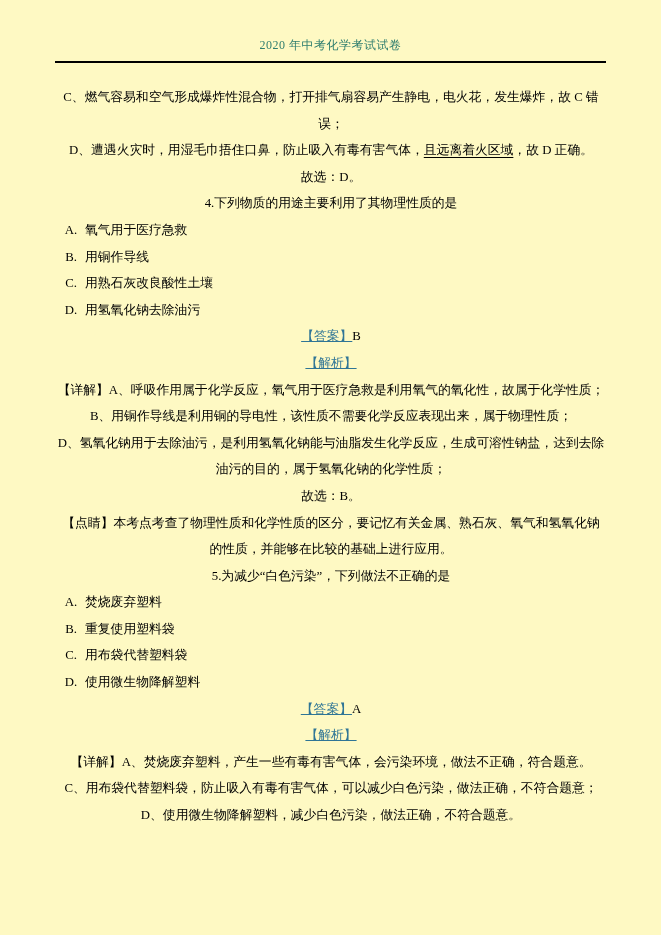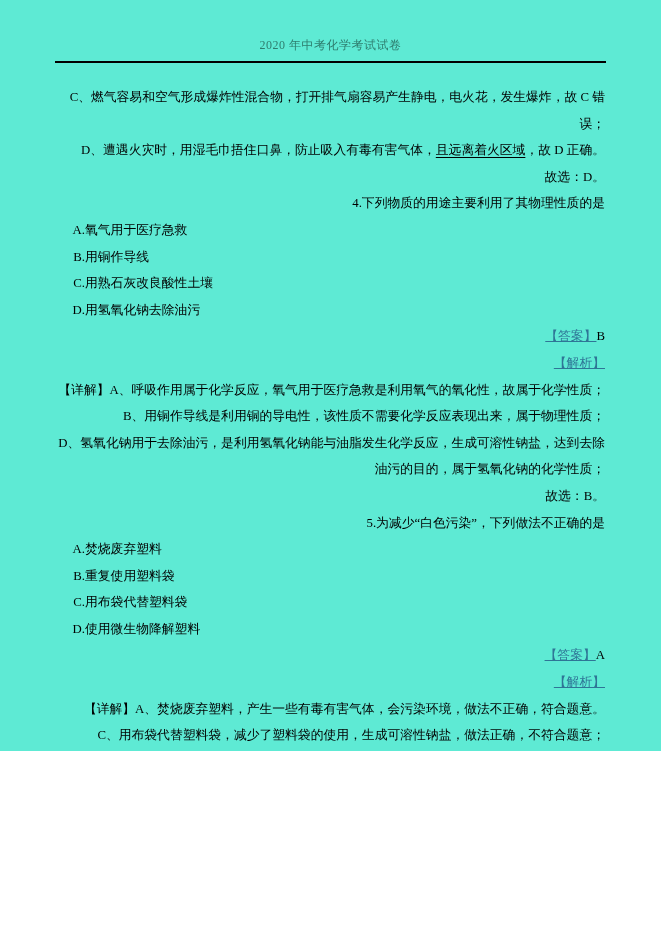--- a/index.html
+++ b/index.html
@@ -1,42 +1,42 @@
 <!DOCTYPE html>
 <html><head>
 <meta charset="utf-8">
 <style>
   * { box-sizing: border-box; }
   html, body { margin: 0; padding: 0; background: #ffffff; }
   .page {
     position: relative;
     width: 661px;
-    height: 751px;
-    background: #5eead4;
+    height: 935px;
+    background: #fef9c3;
     color: #000000;
     font-family: "Liberation Serif", "DejaVu Serif", serif;
     overflow: hidden;
   }
   .header-title {
     padding-top: 37px;
     text-align: center;
     font-size: 12px;
     letter-spacing: 0.5px;
     color: #2e7d6e;
   }
   .header-rule {
     margin: 7px 55px 0 55px;
     border-bottom: 2px solid #000000;
     height: 0;
   }
   .content {
     padding: 21px 56px 0 57px;
     font-size: 12.8px;
     line-height: 26.6px;
-    text-align: right;
+    text-align: center;
   }
   .content p { margin: 0; }
   .marker { color: #2f7596; text-decoration: underline; }
   .ul { text-decoration: underline; text-underline-offset: 3px; }
   .opt { display: flex; }
   .opt .letter { width: 28px; flex: 0 0 28px; }
 </style>
 </head>
 <body>
 
@@ -67,20 +67,21 @@
     <p class="opt">
         <span class="letter">D.</span>
         <span>用氢氧化钠去除油污</span>
       </p>
     <p><span class="marker">【答案】</span><span>B</span></p>
     <p><span class="marker">【解析】</span></p>
     <p>【详解】A、呼吸作用属于化学反应，氧气用于医疗急救是利用氧气的氧化性，故属于化学性质；</p>
     <p>B、用铜作导线是利用铜的导电性，该性质不需要化学反应表现出来，属于物理性质；</p>
     <p>D、氢氧化钠用于去除油污，是利用氢氧化钠能与油脂发生化学反应，生成可溶性钠盐，达到去除油污的目的，属于氢氧化钠的化学性质；</p>
     <p>故选：B。</p>
+    <p>【点睛】本考点考查了物理性质和化学性质的区分，要记忆有关金属、熟石灰、氧气和氢氧化钠的性质，并能够在比较的基础上进行应用。</p>
 
     <p>5.为减少“白色污染”，下列做法不正确的是</p>
     <p class="opt">
         <span class="letter">A.</span>
         <span>焚烧废弃塑料</span>
       </p>
     <p class="opt">
         <span class="letter">B.</span>
         <span>重复使用塑料袋</span>
       </p>
@@ -88,16 +89,17 @@
         <span class="letter">C.</span>
         <span>用布袋代替塑料袋</span>
       </p>
     <p class="opt">
         <span class="letter">D.</span>
         <span>使用微生物降解塑料</span>
       </p>
     <p><span class="marker">【答案】</span><span>A</span></p>
     <p><span class="marker">【解析】</span></p>
     <p>【详解】A、焚烧废弃塑料，产生一些有毒有害气体，会污染环境，做法不正确，符合题意。</p>
-    <p>C、用布袋代替塑料袋，减少了塑料袋的使用，生成可溶性钠盐，做法正确，不符合题意；</p>
+    <p>C、用布袋代替塑料袋，防止吸入有毒有害气体，可以减少白色污染，做法正确，不符合题意；</p>
+    <p>D、使用微生物降解塑料，减少白色污染，做法正确，不符合题意。</p>
 
   </div>
 </div>
 
 </body></html>

